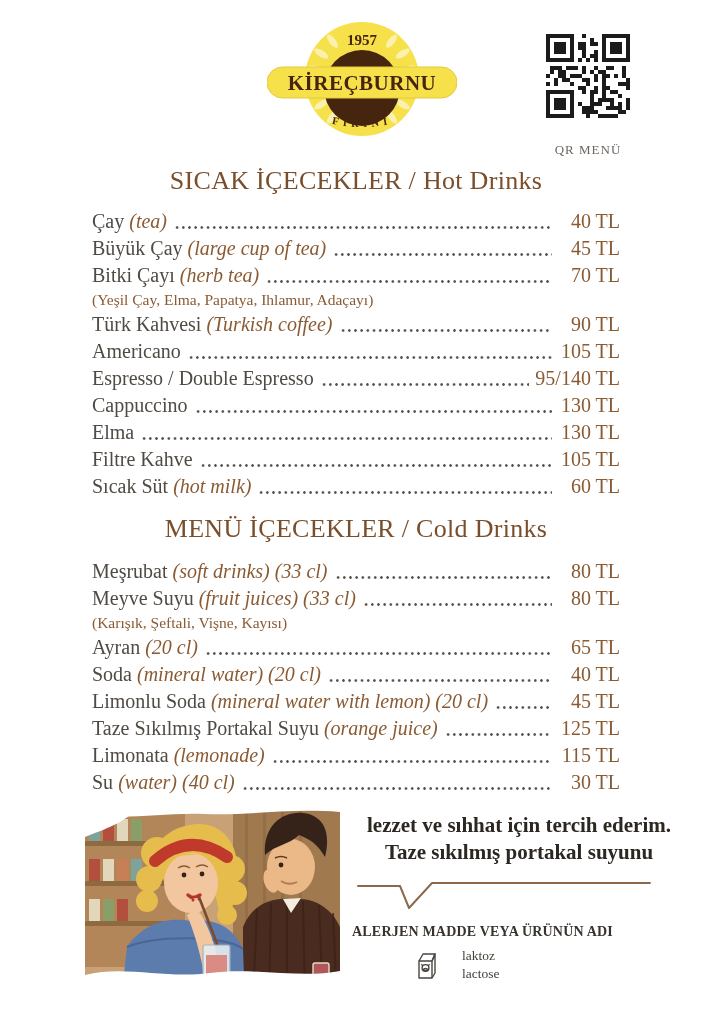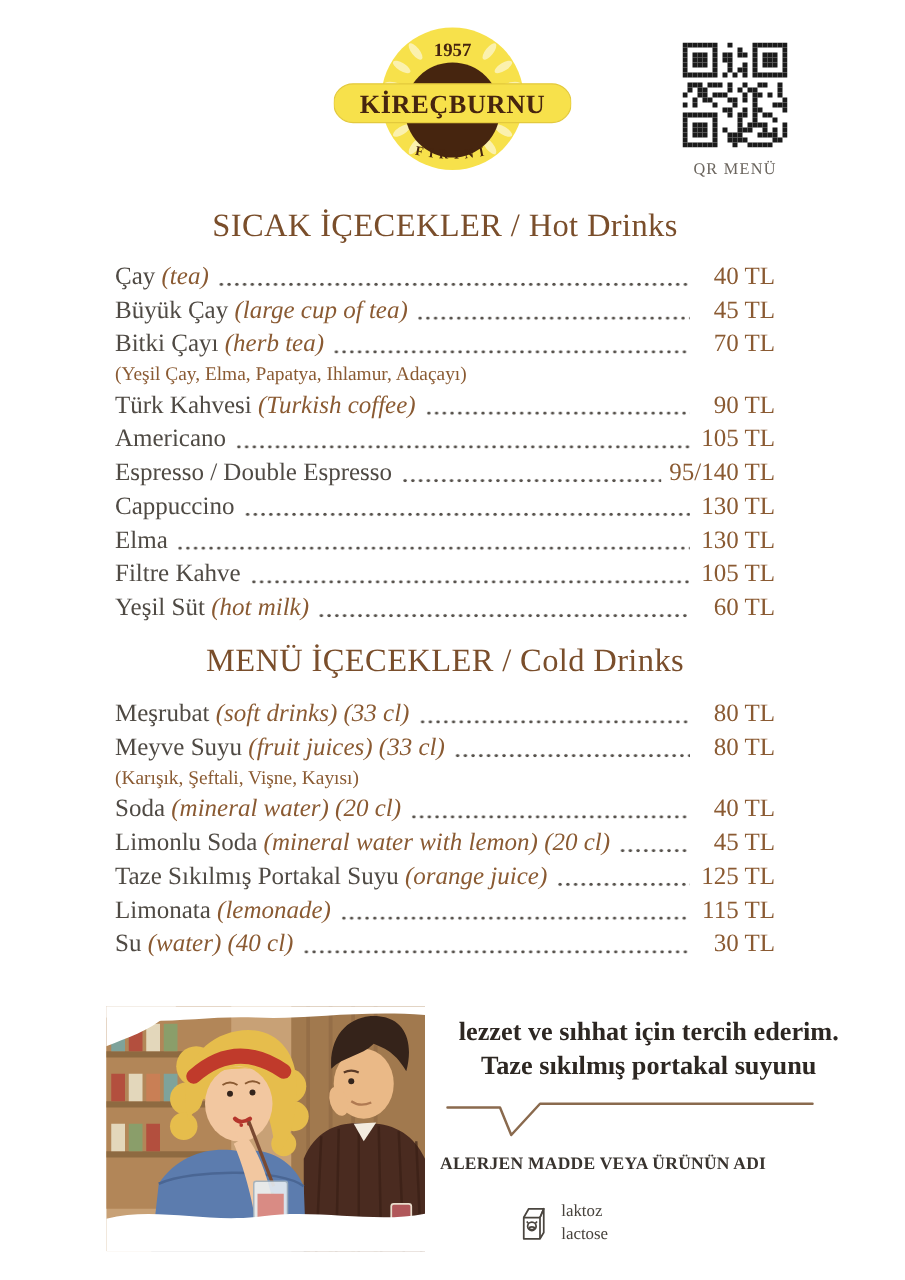--- a/index.html
+++ b/index.html
@@ -3,21 +3,21 @@
 <meta charset="utf-8">
 <style>
   html,body{margin:0;padding:0;}
   body{
     width:724px;height:1024px;position:relative;background:#ffffff;
     font-family:"Liberation Serif","DejaVu Serif",serif;overflow:hidden;
   }
   
   .logo{position:absolute;left:267px;top:16px;width:190px;height:126px;}
   .qr-block{position:absolute;left:543px;top:34px;width:90px;text-align:center;}
-  .qr-label{font-size:13px;color:#6b655e;letter-spacing:1px;margin-top:4px;}
+  .qr-label{font-size:13px;color:#6b655e;letter-spacing:1px;margin-top:20px;}
   
   .menu{position:absolute;left:92px;top:136px;width:528px;margin-top:28px;}
   .section-title{font-size:26px;font-weight:400;color:#7a4e2b;text-align:center;
     margin:0 0 10px;letter-spacing:.3px;line-height:34px;}
   .section-title.second{margin:12px 0 12px;}
   .menu-row{display:flex;align-items:baseline;font-size:20px;line-height:27px;}
   .item-label{white-space:nowrap;color:#4f4a44;}
   .item-trans{color:#8a5a32;font-style:italic;}
   .dots{flex:1 1 auto;min-width:10px;align-self:flex-end;height:5px;margin:0 6px 5px 7px;
     background-image:radial-gradient(circle,#56514b 1.1px,transparent 1.5px);
@@ -25,21 +25,21 @@
   .item-price{color:#8a5a32;min-width:62px;text-align:right;white-space:nowrap;}
   .item-note{color:#8a5a32;font-size:15.5px;line-height:22px;}
   
   .illustration{position:absolute;left:85px;top:805px;width:255px;height:196px;}
   .footer-right{position:absolute;left:348px;top:812px;width:342px;}
   .quote{font-size:21px;font-weight:bold;color:#2d2722;text-align:center;line-height:1.28;}
   .bubble-tail{display:block;margin:12px 0 0 6px;}
   .allergen{margin-top:12px;padding-left:4px;}
   .allergen-title{font-size:14px;font-weight:bold;color:#38332e;margin:0;letter-spacing:.2px;}
   .allergen-sub{font-size:13.5px;font-style:italic;color:#46413b;margin:1px 0 0;}
-  .allergen-item{display:flex;gap:9px;margin:20px 0 0 62px;align-items:center;}
+  .allergen-item{display:flex;gap:22px;margin:7px 0 0 62px;align-items:center;}
   .allergen-lines div{font-size:13.5px;color:#46413b;line-height:1.35;}
 </style>
 </head>
 <body>
 
 <div class="logo">
   <svg width="190" height="126" viewBox="0 0 190 126">
     <circle cx="95" cy="63" r="57" fill="#f7e14b"></circle>
 
     <g fill="#ffffff" opacity="0.55">
@@ -328,39 +328,44 @@
         <span class="item-label"><span class="item-name">Elma</span></span>
         <span class="dots"></span>
         <span class="item-price">130 TL</span>
       </div>
       <div class="menu-row">
         <span class="item-label"><span class="item-name">Filtre Kahve</span></span>
         <span class="dots"></span>
         <span class="item-price">105 TL</span>
       </div>
       <div class="menu-row">
-        <span class="item-label"><span class="item-name">Yeşil Süt</span> <span class="item-trans">(hot milk)</span></span>
+        <span class="item-label"><span class="item-name">Sıcak Süt</span> <span class="item-trans">(hot milk)</span></span>
         <span class="dots"></span>
         <span class="item-price">60 TL</span>
       </div>
     </div>
 
   <h2 class="section-title second">MENÜ İÇECEKLER / Cold Drinks</h2>
   <div id="cold-list">
       <div class="menu-row">
         <span class="item-label"><span class="item-name">Meşrubat</span> <span class="item-trans">(soft drinks) (33 cl)</span></span>
         <span class="dots"></span>
         <span class="item-price">80 TL</span>
       </div>
       <div class="menu-row">
         <span class="item-label"><span class="item-name">Meyve Suyu</span> <span class="item-trans">(fruit juices) (33 cl)</span></span>
         <span class="dots"></span>
         <span class="item-price">80 TL</span>
       </div>
       <div class="item-note">(Karışık, Şeftali, Vişne, Kayısı)</div>
+      <div class="menu-row">
+        <span class="item-label"><span class="item-name">Ayran</span> <span class="item-trans">(20 cl)</span></span>
+        <span class="dots"></span>
+        <span class="item-price">65 TL</span>
+      </div>
       <div class="menu-row">
         <span class="item-label"><span class="item-name">Soda</span> <span class="item-trans">(mineral water) (20 cl)</span></span>
         <span class="dots"></span>
         <span class="item-price">40 TL</span>
       </div>
       <div class="menu-row">
         <span class="item-label"><span class="item-name">Limonlu Soda</span> <span class="item-trans">(mineral water with lemon) (20 cl)</span></span>
         <span class="dots"></span>
         <span class="item-price">45 TL</span>
       </div>

